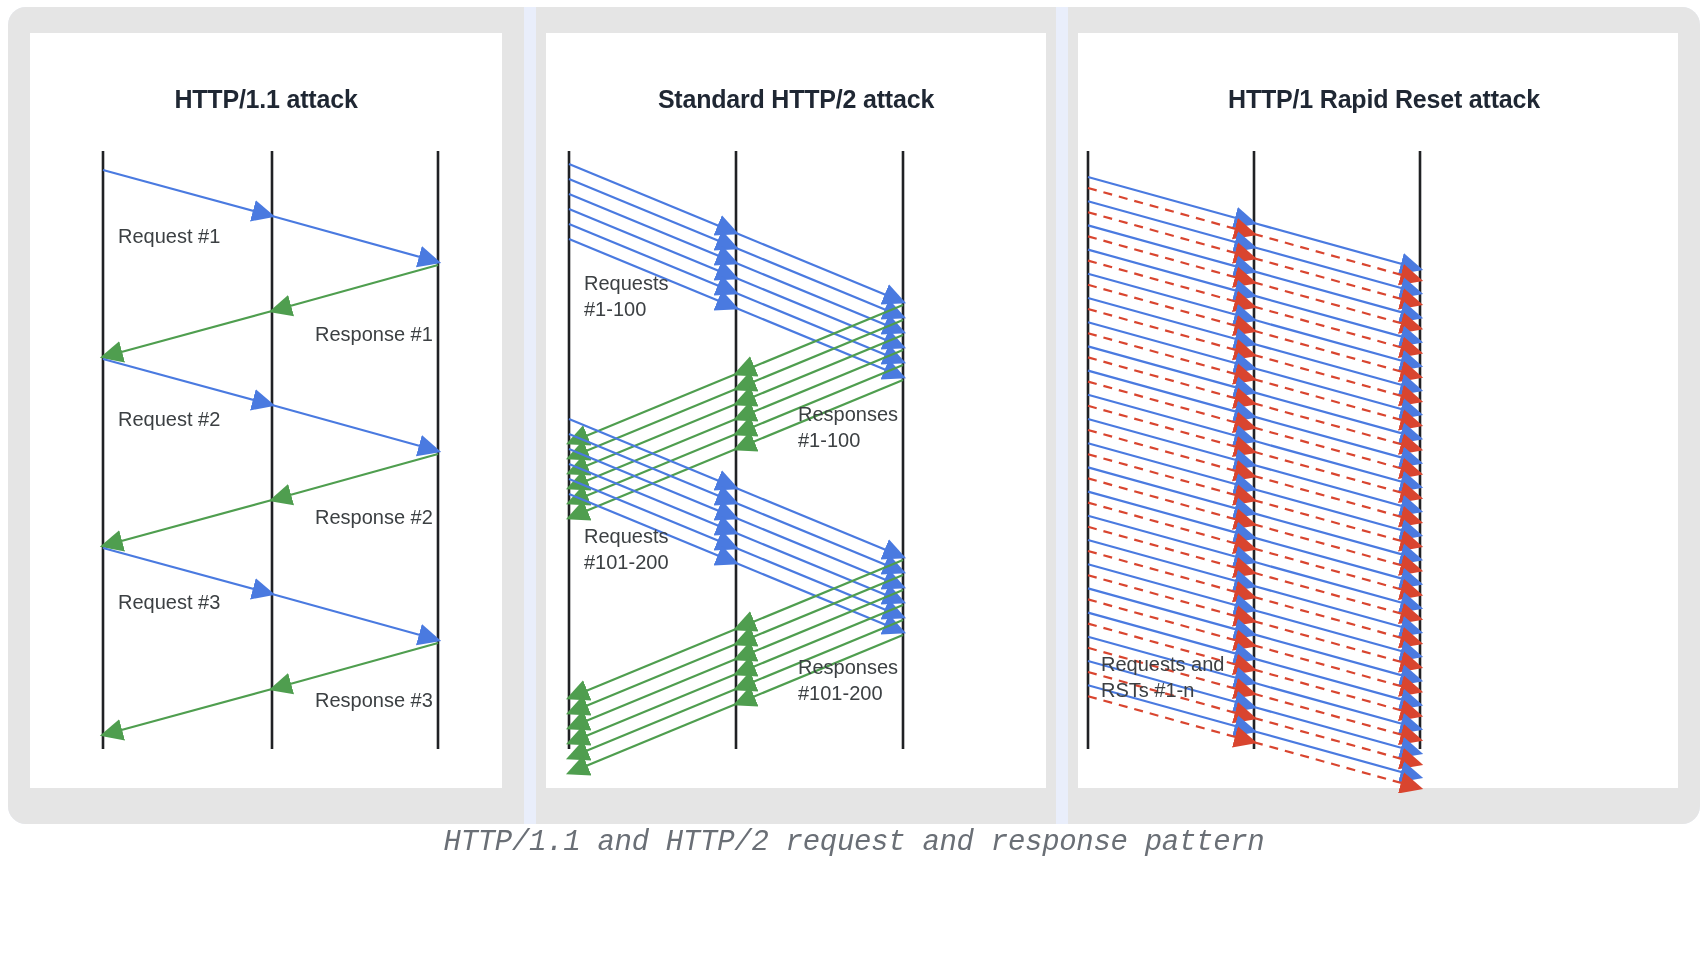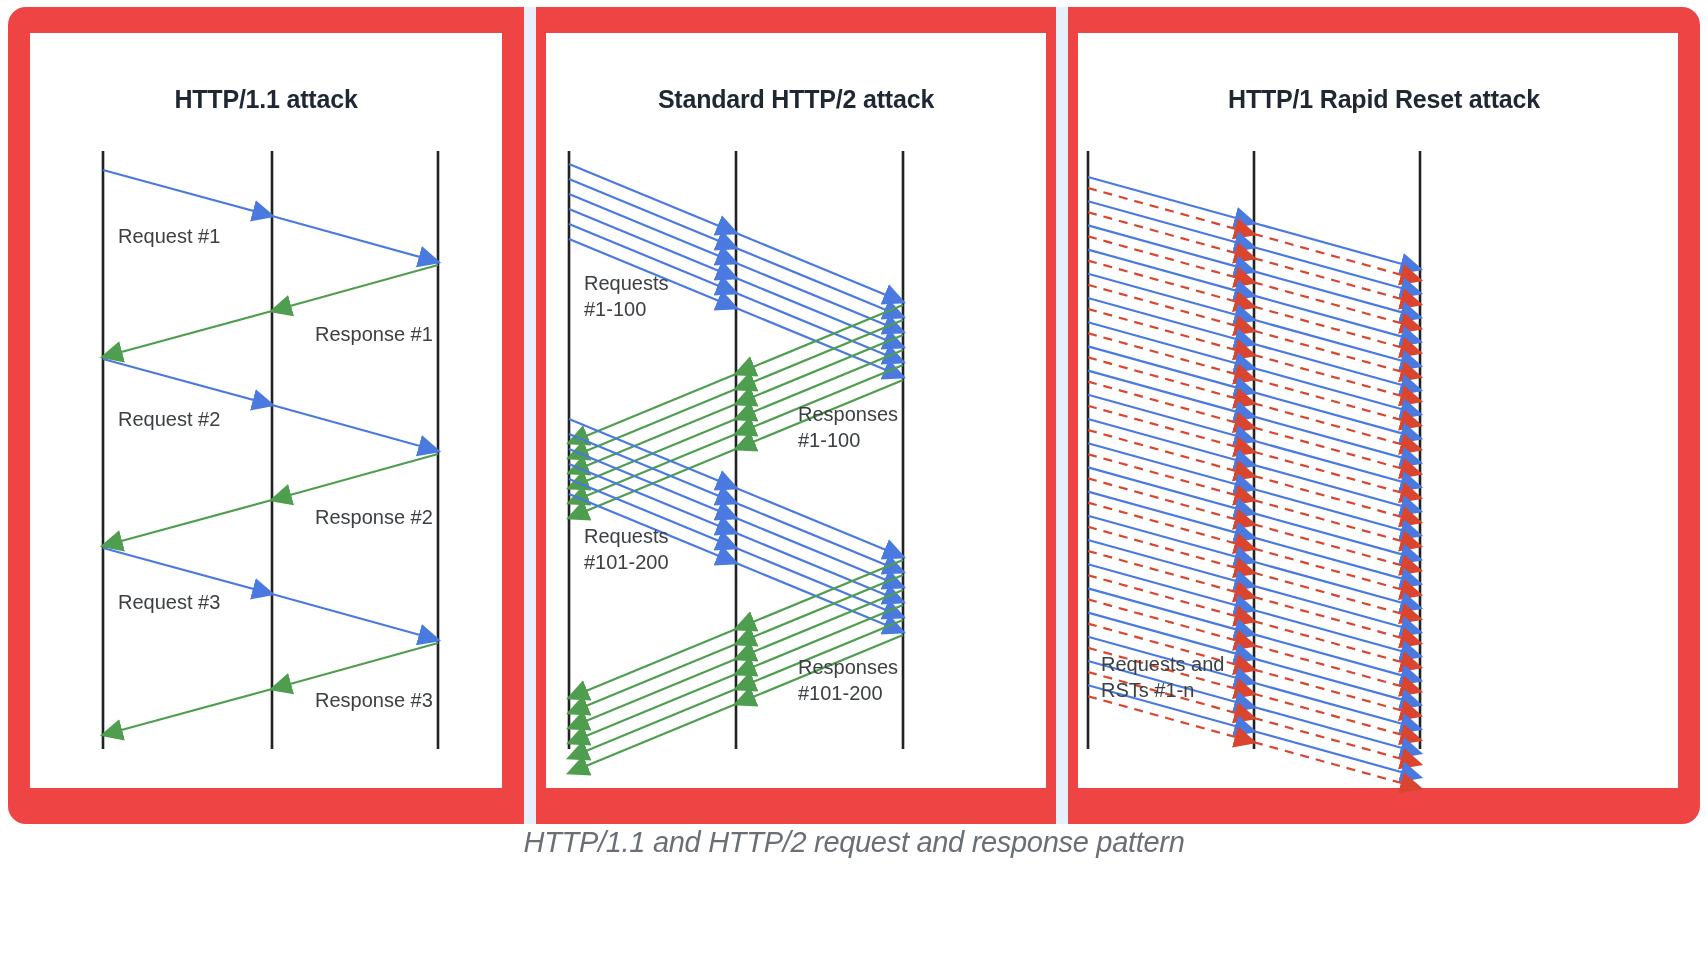--- a/index.html
+++ b/index.html
@@ -25,21 +25,21 @@
     left:8px; top:7px;
     width:1692px; height:817px;
     display:flex;
     flex-direction:row;
     align-items:stretch;
     gap:12px;
     padding:0;
   }
   .panel {
     position:relative;
-    background:#ef4444;
+    background:#e5e5e5;
     display:flex;
     flex-direction:column;
     align-items:center;
   }
   .panel.p1 { width:516px; border-radius:18px 0 0 18px; }
   .panel.p2 { width:520px; }
   .panel.p3 { width:632px; border-radius:0 18px 18px 0; }
   .panel-inner {
     position:absolute;
     background:#ffffff;
@@ -67,20 +67,21 @@
   }
   .caption {
     position:absolute;
     left:0; top:826px;
     width:1708px;
     text-align:center;
     font-size:29px;
     font-style:italic;
     color:#6a6f76;
     letter-spacing:-0.3px;
+    font-family:Liberation Mono, monospace;
   }
   svg text {
     font-family:"Liberation Sans", sans-serif;
     font-size:20px;
     fill:#3c4043;
   }
   .lifeline { stroke:#202124; stroke-width:2.6; }
 </style>
 </head>
 <body>

